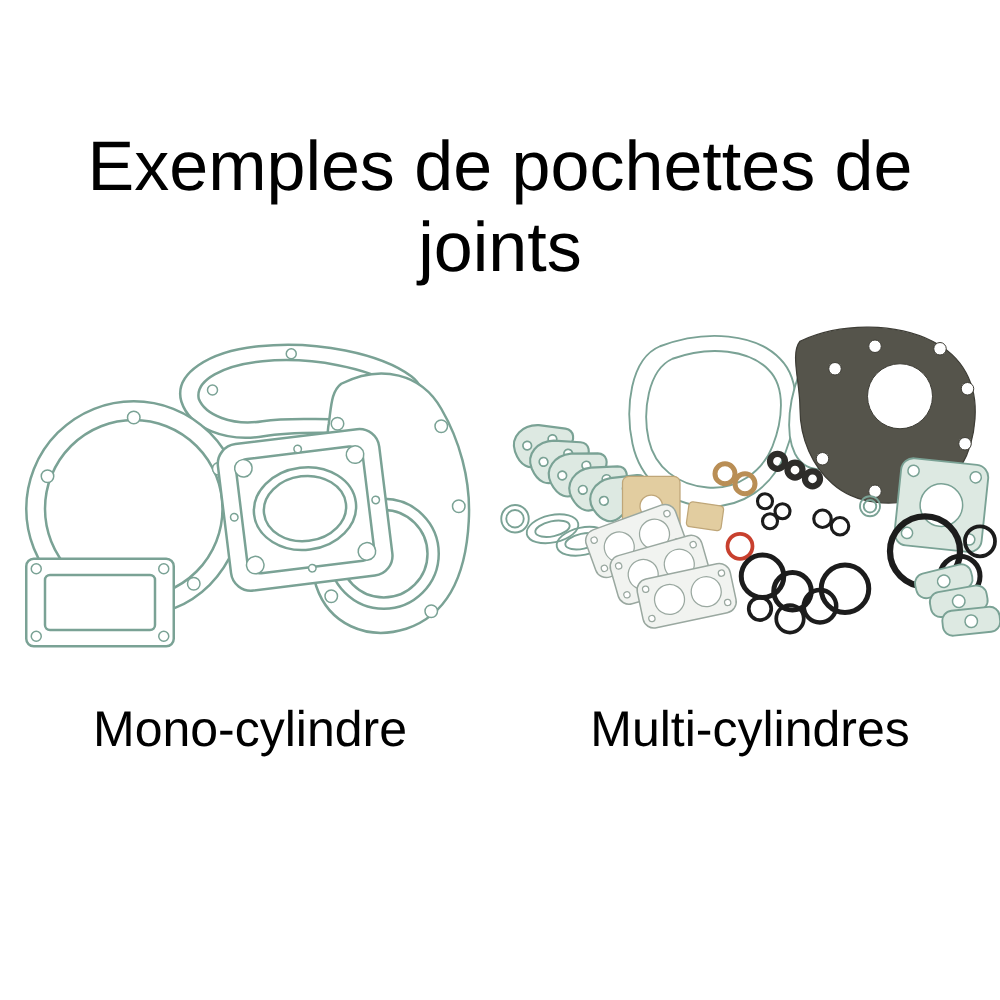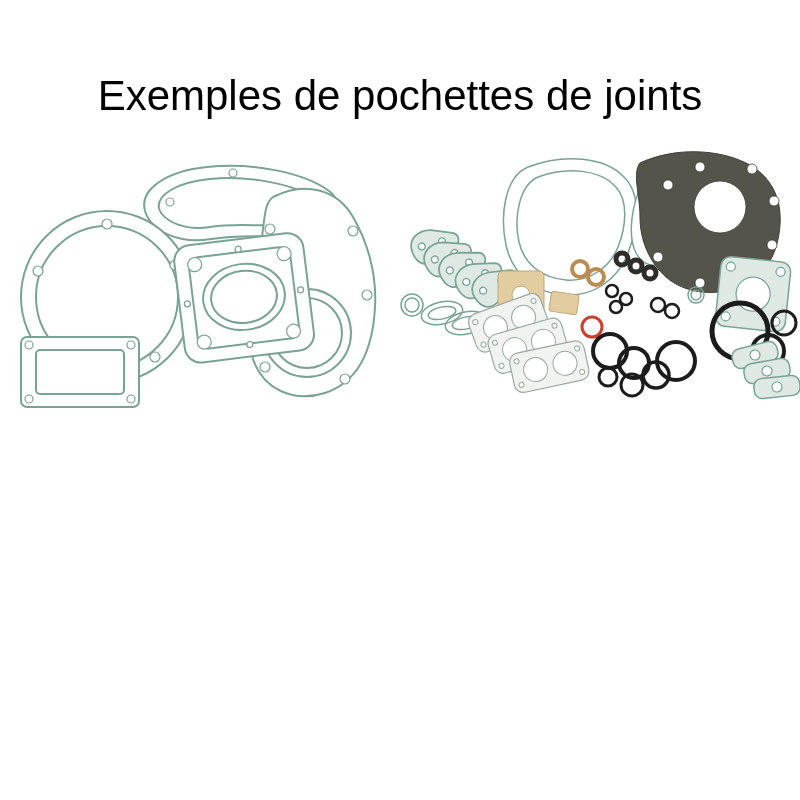--- a/index.html
+++ b/index.html
@@ -5,23 +5,23 @@
   html,body { margin:0; padding:0; }
   body {
     width:800px; height:800px;
     background:var(--background,#ffffff);
     font-family:"Liberation Sans", sans-serif;
     overflow:hidden;
   }
   .page { width:800px; height:800px; position:relative; }
 
   .title {
-    margin:0; padding-top:72px;
+    margin:0; padding-top:101px;
     text-align:center;
-    font-size:42px; font-weight:400; line-height:1.16;
+    font-size:56px; font-weight:400; line-height:1.16;
     color:var(--text,#000000);
   }
 
   .figures { display:flex; margin-top:24px; }
   .fig { width:400px; height:285px; margin:0; display:flex; align-items:center; justify-content:center; }
 
   .captions { display:flex; margin-top:22px; }
   .caption { width:400px; text-align:center; font-size:40px; color:var(--text,#000000); }
 
   
@@ -237,14 +237,18 @@
           <g transform="rotate(-6 377 242)">
             <rect class="tealfill" x="354" y="232" width="46" height="20" rx="8"></rect>
             <circle class="hole" cx="377" cy="242" r="5"></circle>
           </g>
         </g>
       </svg>
     </figure>
 
   </div>
 
+  <div class="captions">
+    <div class="caption">Mono-cylindre</div>
+    <div class="caption">Multi-cylindres</div>
+  </div>
 
 </div>
 
 </body></html>

